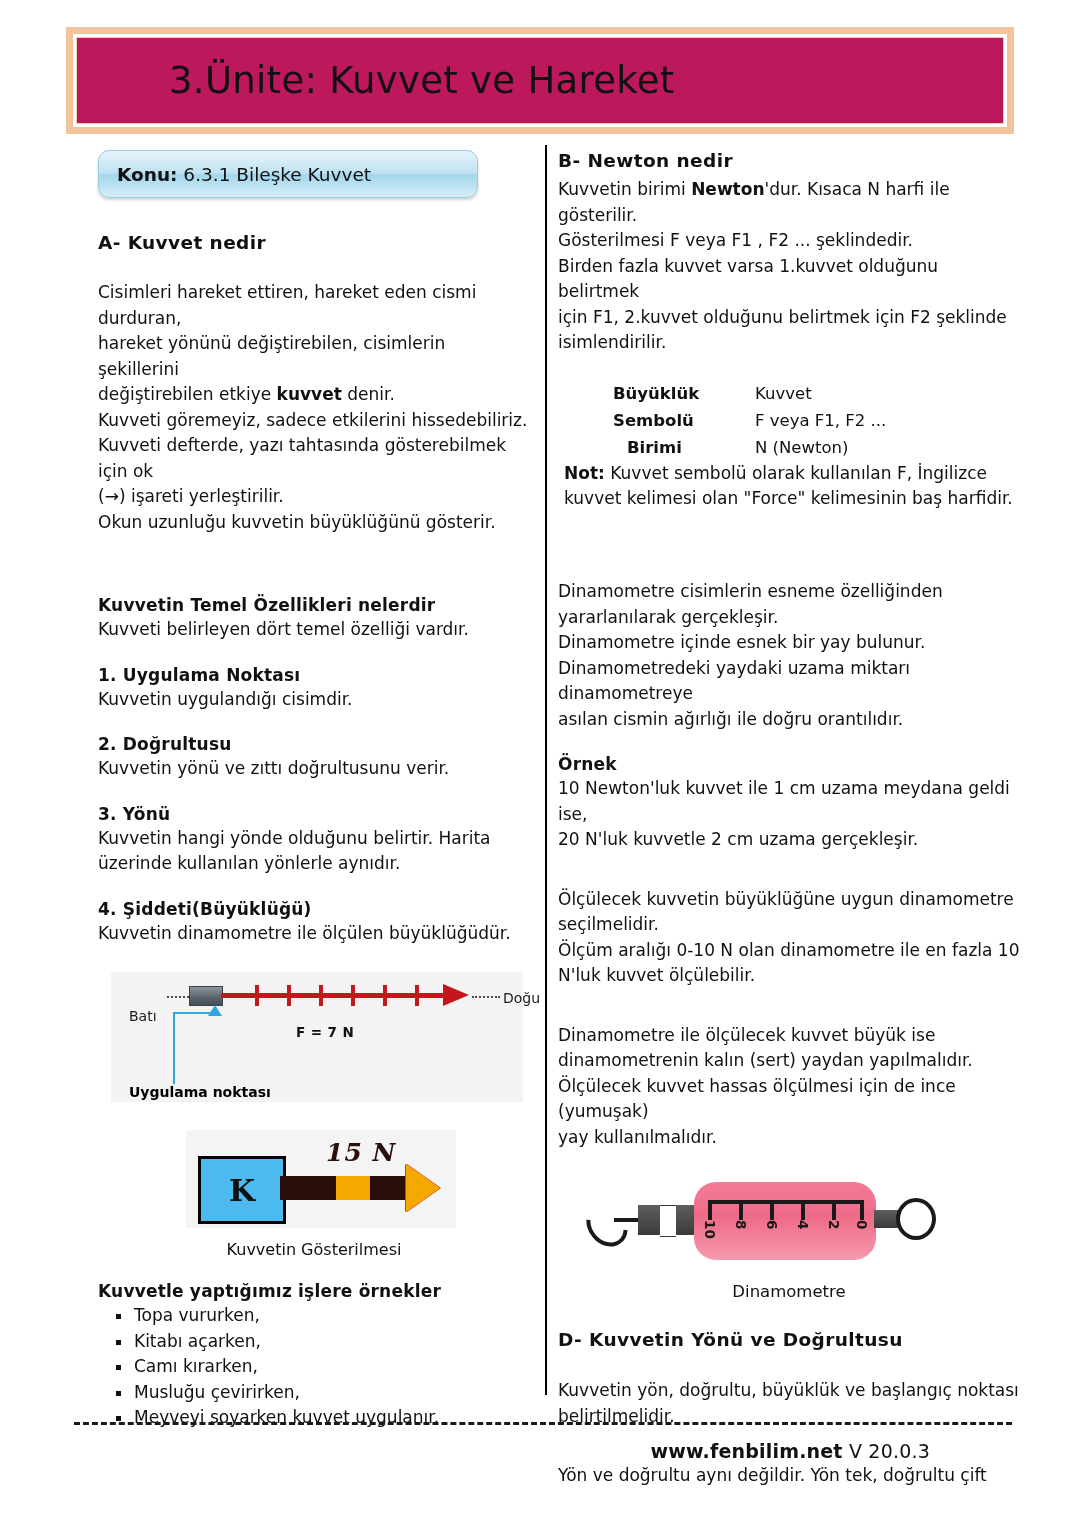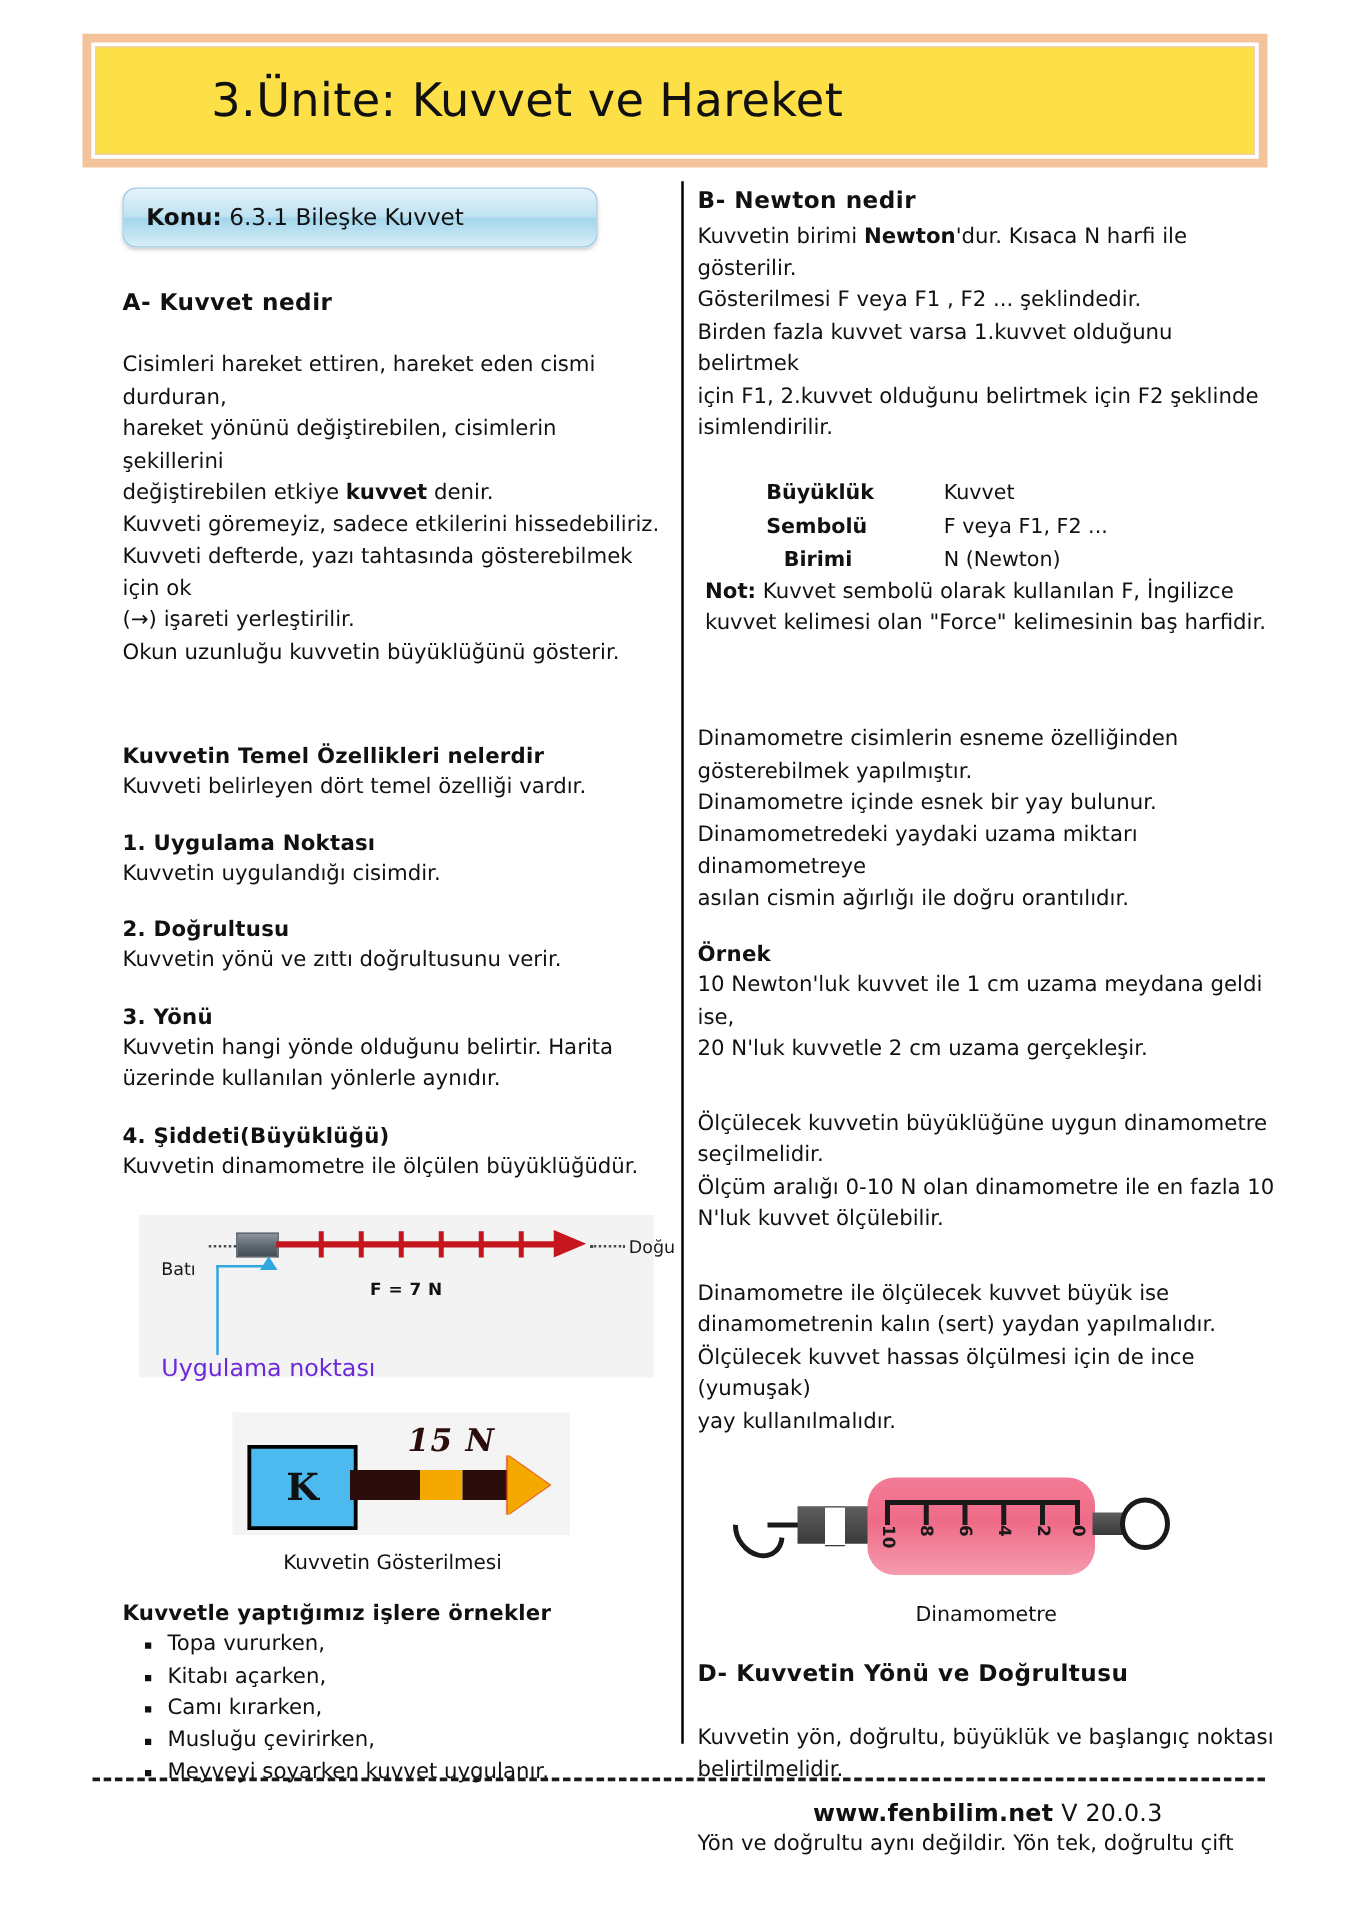--- a/index.html
+++ b/index.html
@@ -28,21 +28,21 @@
     background: #ffffff;
     padding: 3px;
   }
   .banner-inner {
     width: 100%;
     height: 100%;
     box-sizing: border-box;
     border: 1px solid #f0cfb2;
     display: flex;
     align-items: center;
-    background: #fde047;
+    background: #be185d;
   }
   .banner-title {
     font-family: "DejaVu Sans", sans-serif;
     font-size: 37px;
     font-weight: 400;
     letter-spacing: 0.3px;
     color: #111111;
     padding-left: 92px;
     white-space: nowrap;
   }
@@ -175,21 +175,21 @@
   }
   .fig1 .leader-head {
     position: absolute; left: 97px; top: 33px;
     width: 0; height: 0;
     border-left: 7px solid transparent;
     border-right: 7px solid transparent;
     border-bottom: 11px solid #2fa8e0;
   }
   .fig1 .lbl-uyg {
     position: absolute; left: 18px; top: 112px;
-    font-size: 19px; font-weight: 400; color: #6d28d9;
+    font-size: 14px; font-weight: 700; color: #000000;
   }
 
   
   .fig2 {
     position: relative;
     width: 270px;
     height: 98px;
     background: #f4f4f4;
     margin: 28px 0 0 88px;
   }
@@ -452,21 +452,21 @@
   <p class="body not-p">
     <b>Not:</b>
     <span>Kuvvet sembolü olarak kullanılan F, İngilizce</span><br>
     <span>kuvvet kelimesi olan "Force" kelimesinin baş harfidir.</span>
   </p>
 
   <div style="height:42px"></div>
   <p class="body">
     <br>
     <span>Dinamometre cisimlerin esneme özelliğinden</span><br>
-    <span>gösterebilmek yapılmıştır.</span><br>
+    <span>yararlanılarak gerçekleşir.</span><br>
     <span>Dinamometre içinde esnek bir yay bulunur.</span><br>
     <span>Dinamometredeki yaydaki uzama miktarı dinamometreye</span><br>
     <span>asılan cismin ağırlığı ile doğru orantılıdır.</span>
   </p>
 
   <div class="gap-md"></div>
   <h3 class="sub">Örnek</h3>
   <p class="body">
     <span>10 Newton'luk kuvvet ile 1 cm uzama meydana geldi ise,</span><br>
     <span>20 N'luk kuvvetle 2 cm uzama gerçekleşir.</span>

